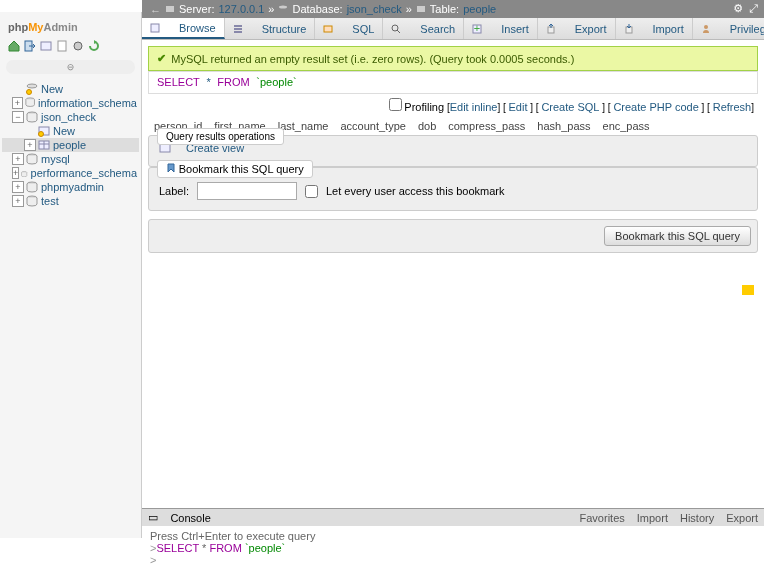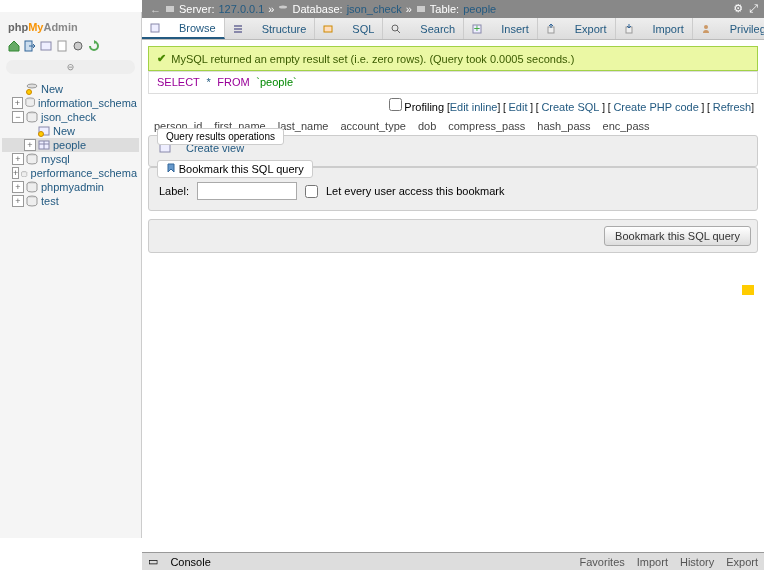--- a/index.html
+++ b/index.html
@@ -332,13 +332,18 @@
 <div class="console">
   <div class="console-head">
     <span>▭</span>
     <span>Console</span>
     <span class="spacer"></span>
     <a>Favorites</a>
     <a>Import</a>
     <a>History</a>
     <a>Export</a>
   </div>
+  <div class="console-body">
+    <div>Press Ctrl+Enter to execute query</div>
+    <div><span class="prompt">&gt;</span><span class="kw">SELECT</span> <span>*</span> <span class="kw">FROM</span> <span class="str">`people`</span></div>
+    <div><span class="prompt">&gt;</span></div>
+  </div>
 </div>
 
 </body></html>

